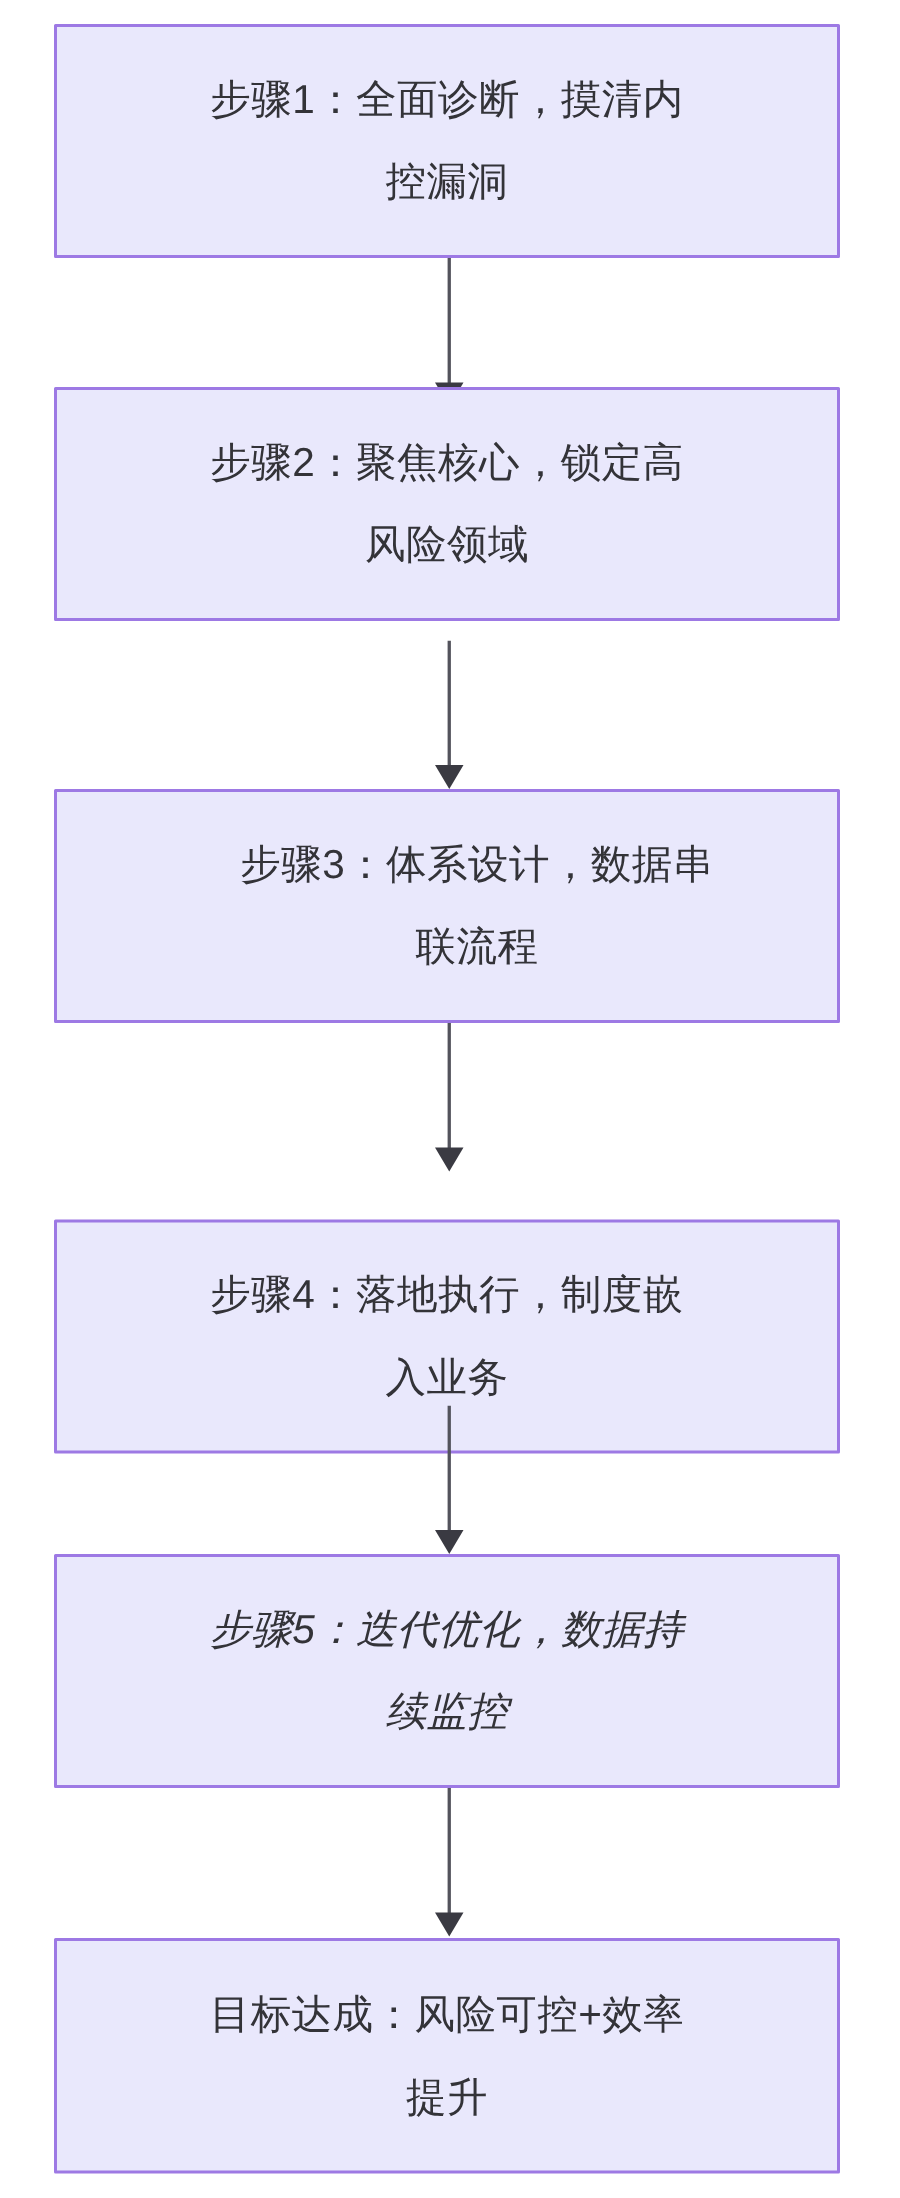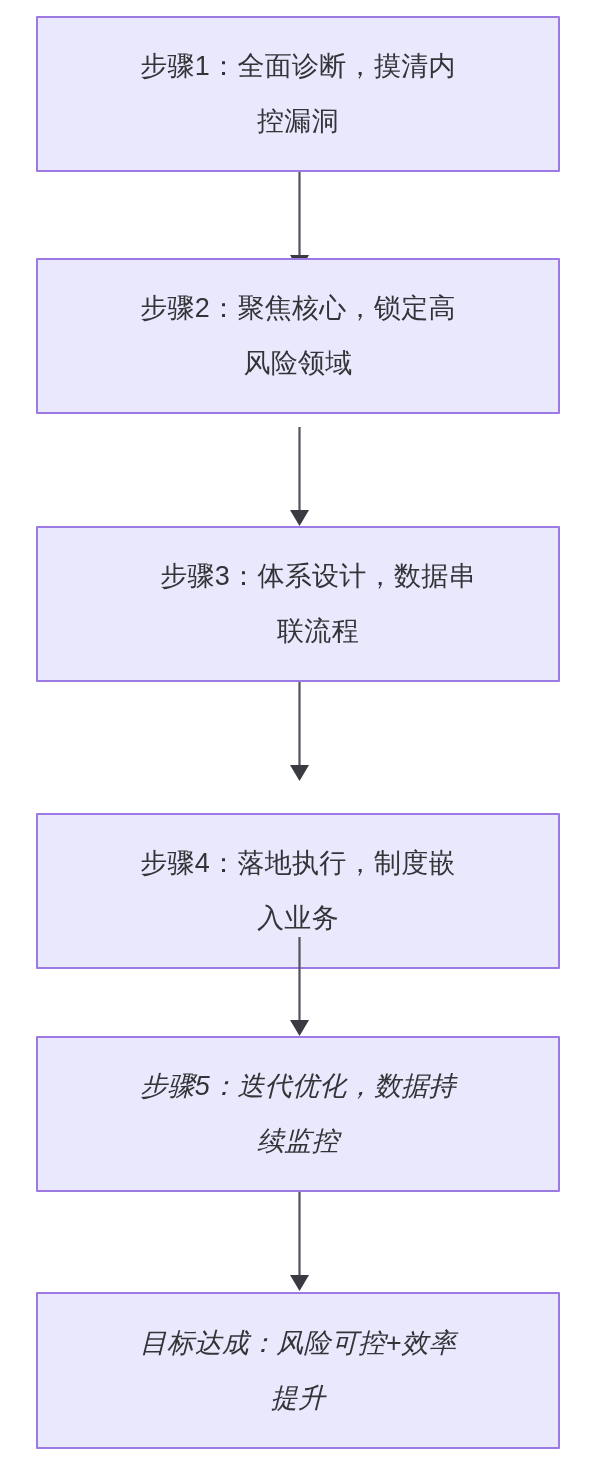--- a/index.html
+++ b/index.html
@@ -49,21 +49,21 @@
     word-break: break-word;
     white-space: normal;
   }
 
   
   .node.n1 { top: 16px; }
   .node.n2 { top: 258px; }
   .node.n3 { top: 526px; padding-left: 40px; }
   .node.n4 { top: 781px; margin-top: 32px; }
   .node.n5 { top: 1036px; font-style: italic; }
-  .node.n6 { top: 1292px; height: 157px; font-style: italic; }
+  .node.n6 { top: 1292px; height: 157px; }
 
   
   .connector {
     position: absolute;
     left: 0;
     width: 600px;
     height: 101px;
     pointer-events: none;
   }
   .connector.c1 { top: 172px; }

